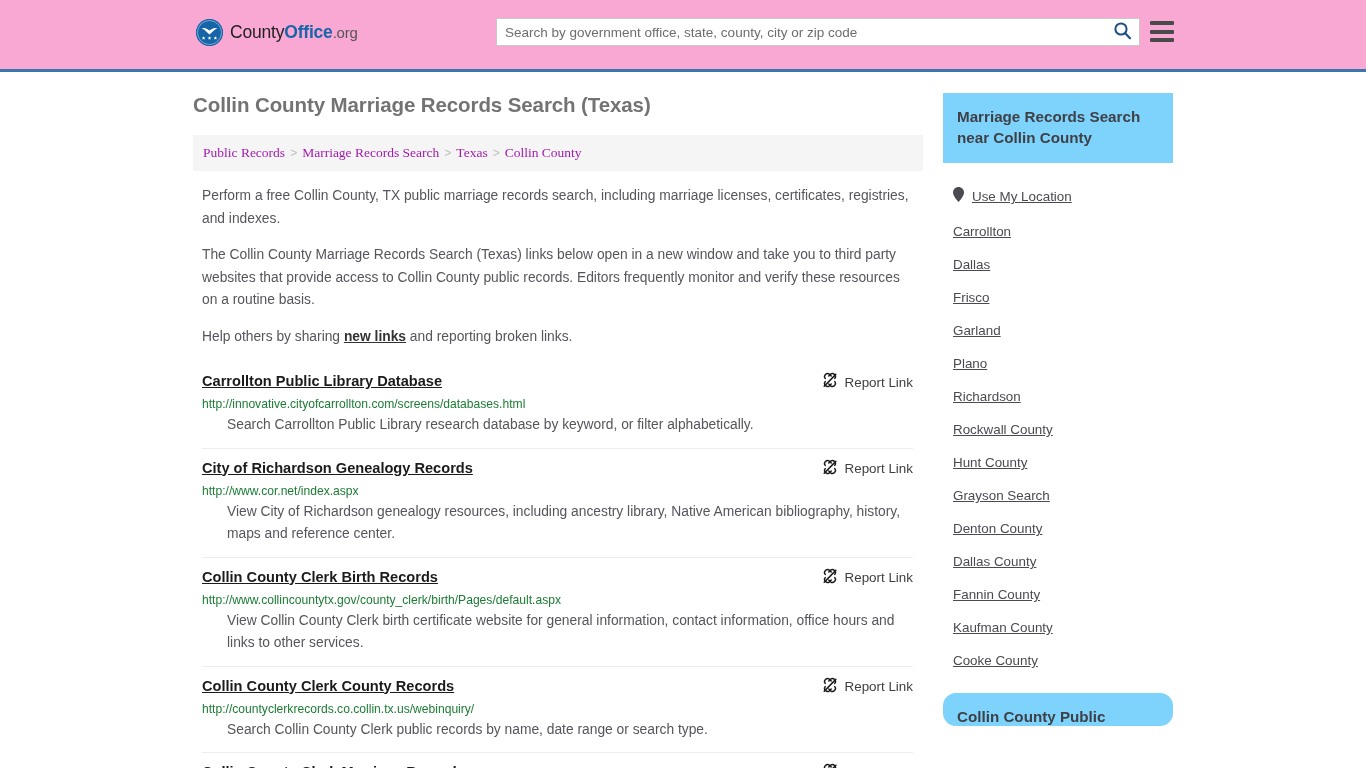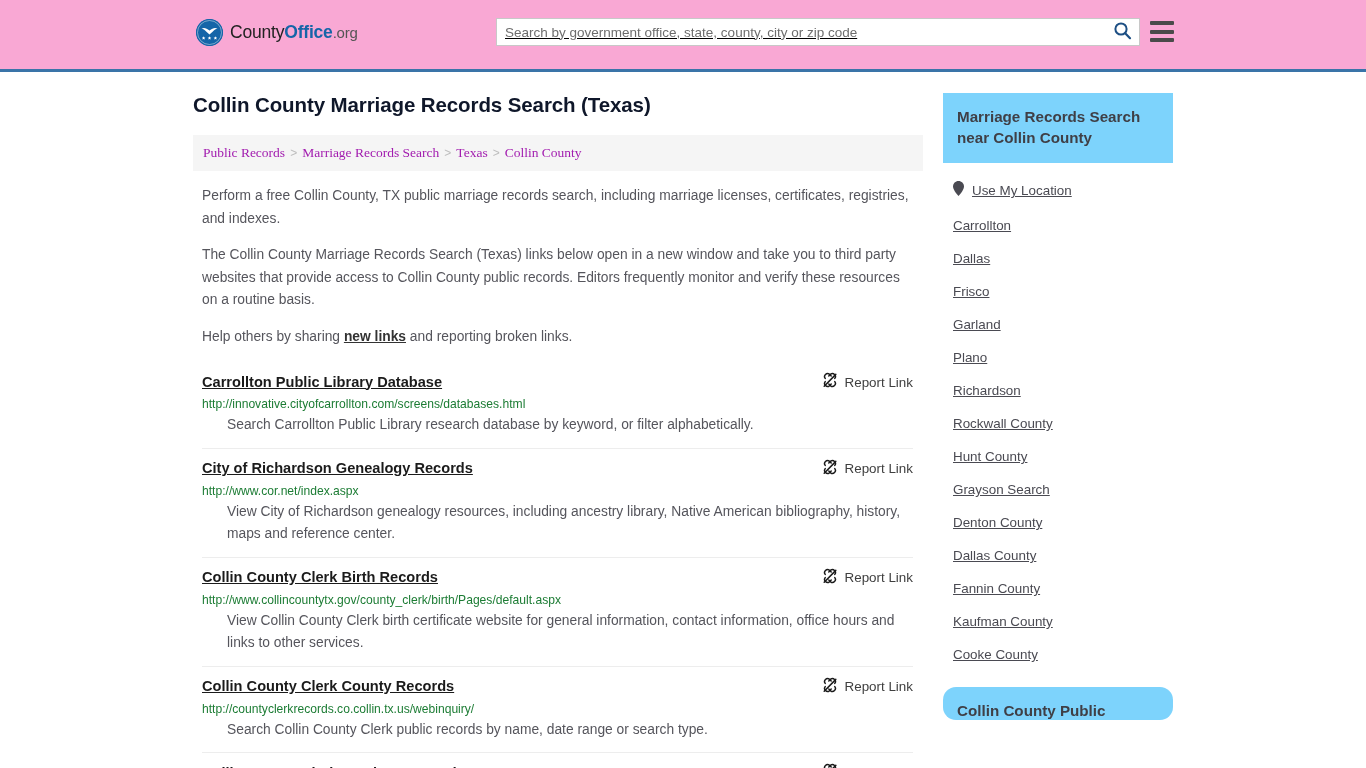--- a/index.html
+++ b/index.html
@@ -52,21 +52,20 @@
   .search-wrap {
     position: absolute;
     left: 496px;
     top: 18px;
     width: 644px;
     height: 28px;
     background: #ffffff;
     border: 1px solid #c8c8c8;
     display: flex;
     align-items: center;
-    text-decoration: underline;
   }
   .search-input {
     flex: 1 1 auto;
     height: 26px;
     border: 0;
     outline: none;
     padding: 0 8px;
     font-size: 13.5px;
     font-family: "Liberation Sans", sans-serif;
     color: #333;
@@ -109,21 +108,21 @@
     position: relative;
     display: flex;
   }
   .main-col { width: 730px; flex: 0 0 730px; padding-right: 0; }
   .side-col { width: 230px; flex: 0 0 230px; margin-left: 20px; }
 
   h1.page-title {
     margin: 0 0 18px 0;
     font-size: 20.5px;
     font-weight: bold;
-    color: #0f172a;
+    color: #737373;
     letter-spacing: -0.1px;
   }
 
   .breadcrumb {
     background: #f5f5f5;
     padding: 10px 10px 10px 10px;
     font-size: 13.5px;
     color: #6e6e6e;
     margin-bottom: 14px;
     white-space: nowrap;
@@ -152,21 +151,21 @@
   
   .results { margin-top: 14px; padding: 0 10px 0 9px; }
   .result {
     position: relative;
     padding: 9px 0 11px 0;
     border-bottom: 1px solid #ededed;
   }
   .result:first-child { border-top: 0; }
   .result-head {
     display: flex;
-    align-items: center;
+    align-items: flex-start;
     justify-content: space-between;
   }
   .result-title {
     font-size: 14.6px;
     font-weight: bold;
     color: #1b1b1b;
     text-decoration: underline;
     cursor: pointer;
     line-height: 20px;
   }
@@ -203,21 +202,21 @@
 
   
   .side-box-head {
     background: #7dd3fc;
     padding: 13px 14px 15px 14px;
     font-size: 15.2px;
     font-weight: bold;
     color: #3f3f46;
     line-height: 21px;
   }
-  .side-links { padding: 9px 0 0 10px; }
+  .side-links { padding: 15px 0 0 10px; }
   .side-link-row {
     display: flex;
     align-items: center;
     gap: 8px;
     padding: 9px 0 9px 0;
   }
   .side-link {
     font-size: 13.4px;
     color: #4a4a52;
     text-decoration: underline;

